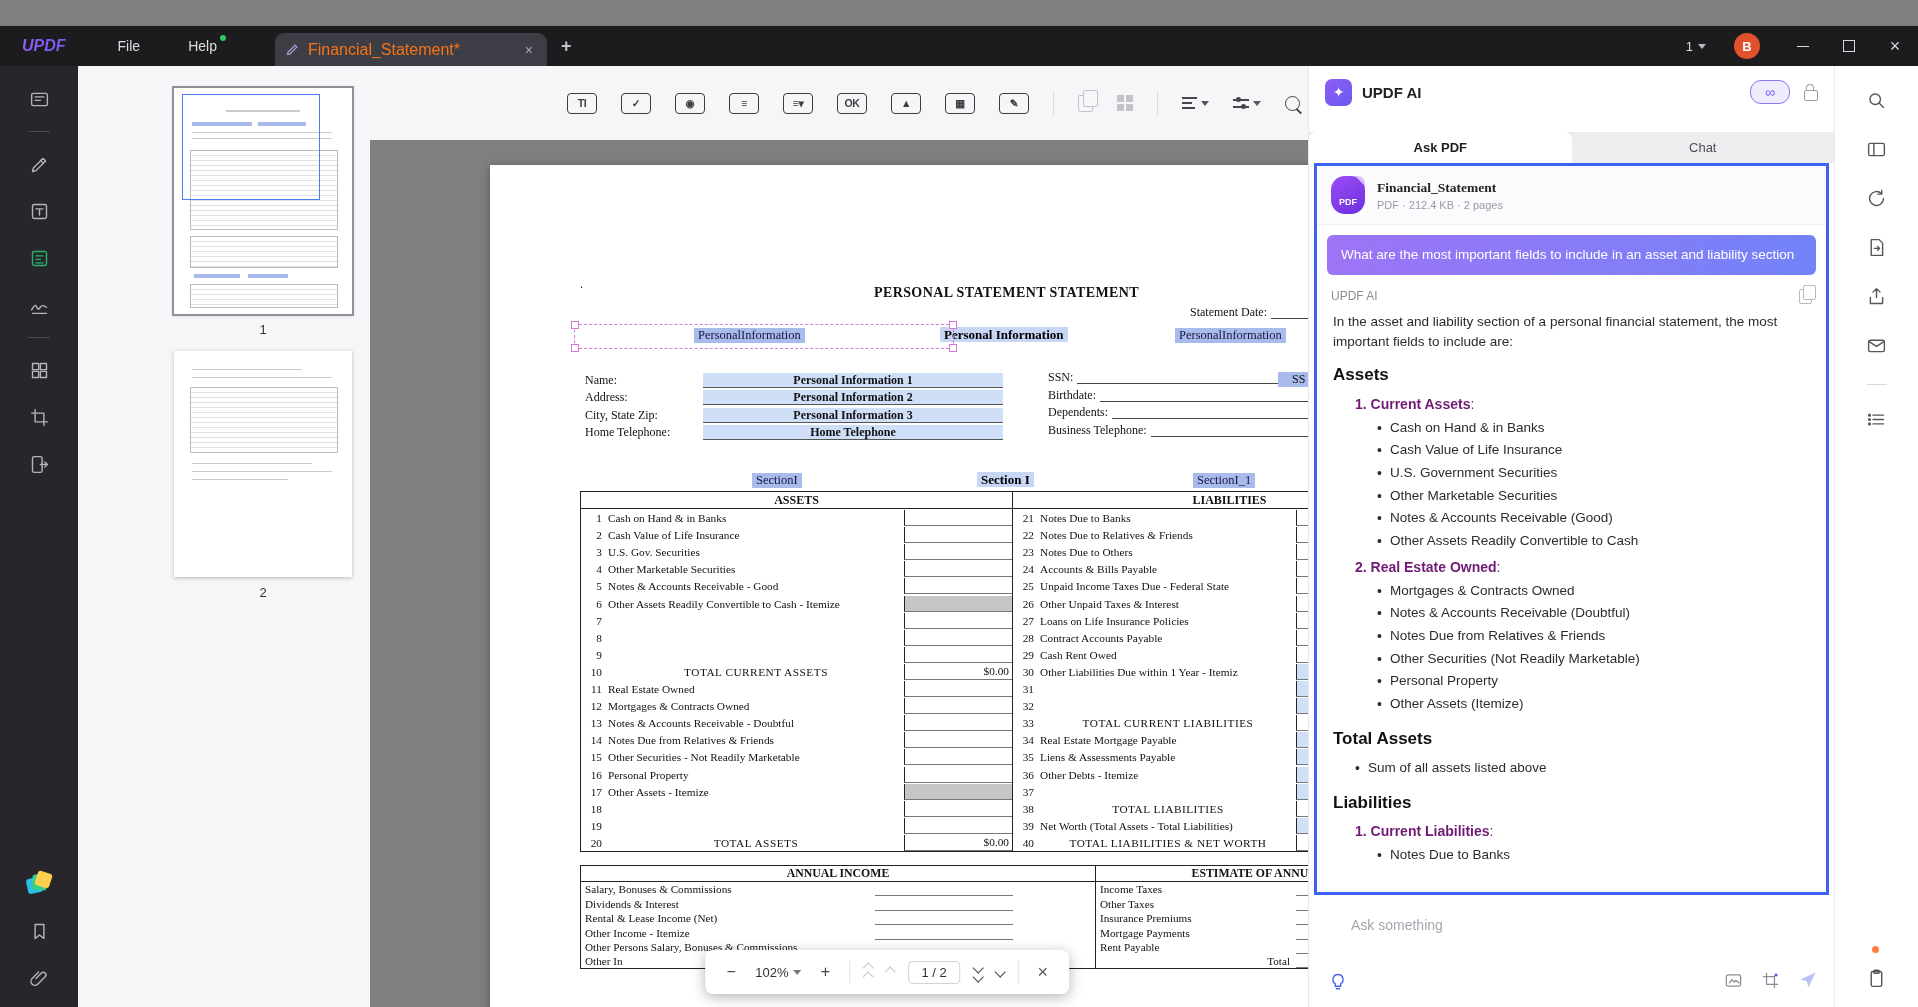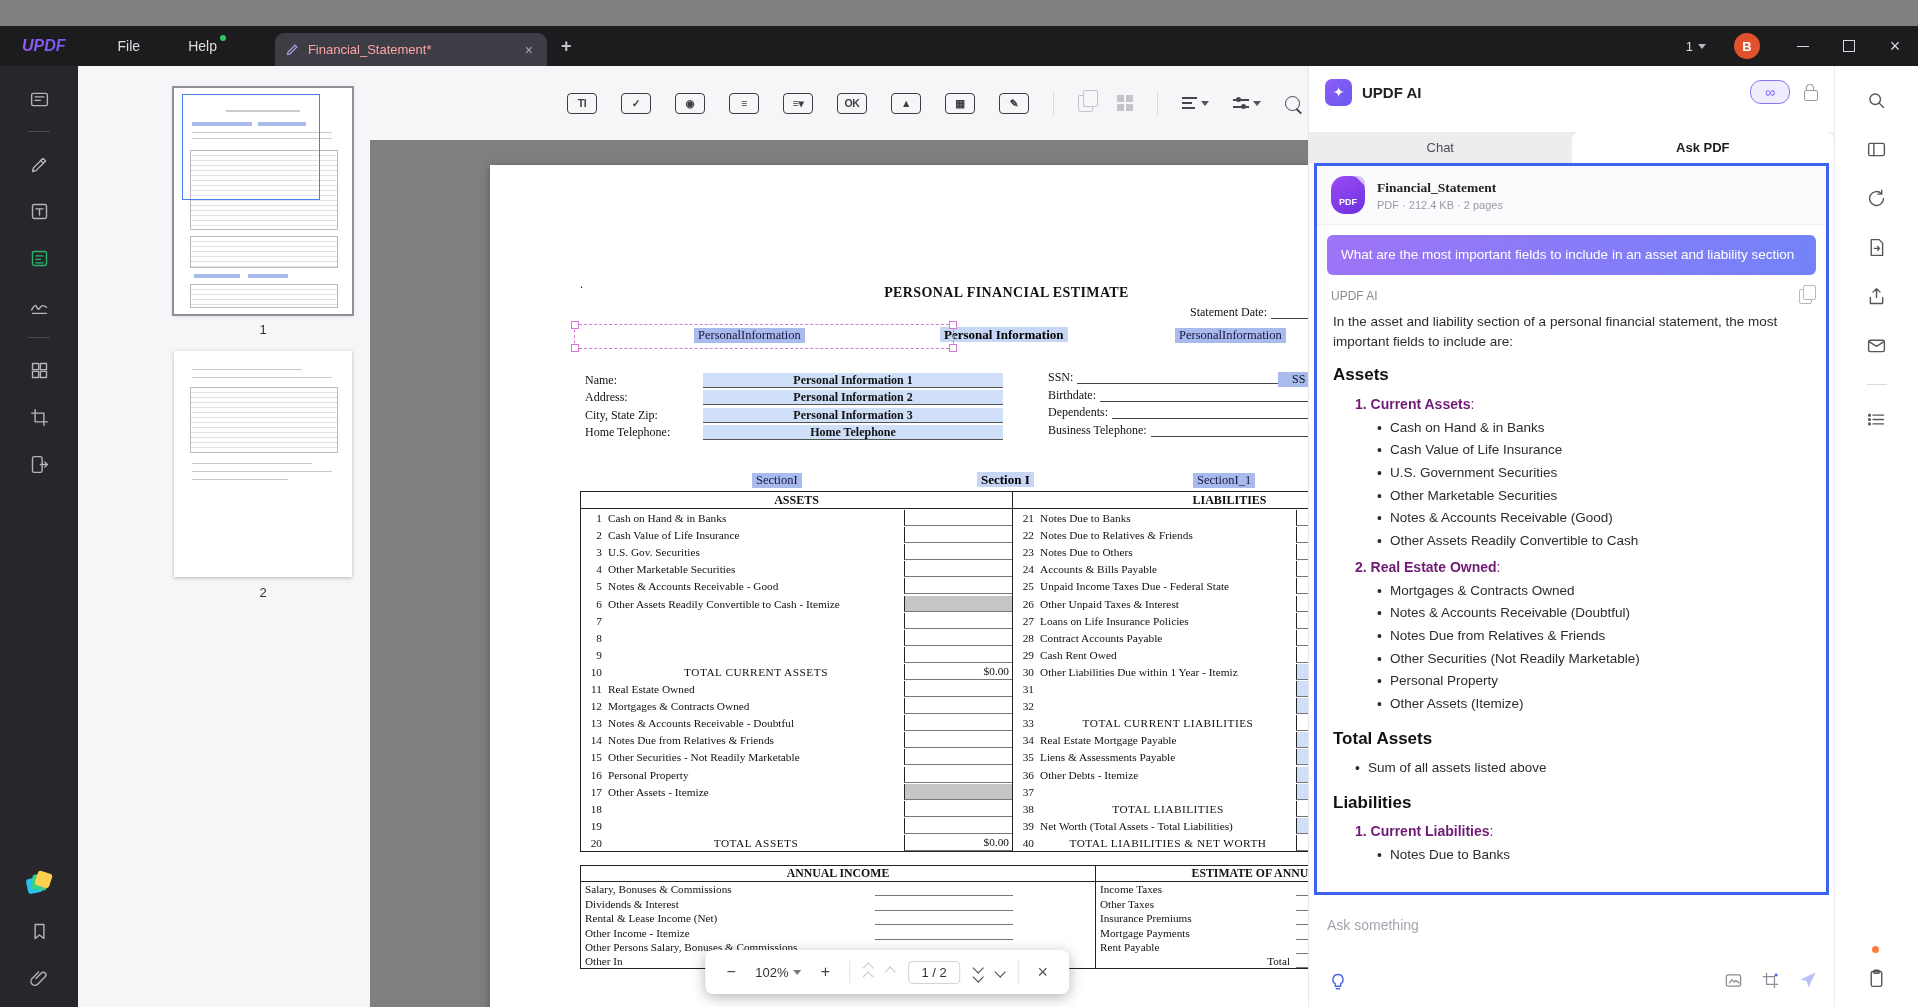--- a/index.html
+++ b/index.html
@@ -9,21 +9,21 @@
   
   .titlebar{height:40px;background:#1c1c1e;display:flex;align-items:center;color:#e6e6e8;flex:none;margin-top:26px;}
   .tb-logo{margin-left:22px;font-weight:bold;font-style:italic;font-size:16px;
     background:linear-gradient(135deg,#9a5cf6,#6d5cf0);-webkit-background-clip:text;background-clip:text;color:transparent;}
   .tb-menu{margin-left:52px;font-size:14px;color:#dedee2;position:relative;cursor:default;}
   .tb-menu+.tb-menu{margin-left:48px;}
   .tb-menu .dot{position:absolute;top:-3px;right:-9px;width:6px;height:6px;border-radius:50%;background:#35c46a;}
   .tb-tab{align-self:flex-end;height:33px;margin-left:58px;width:252px;background:#3d3d45;border-radius:9px 9px 0 0;
     display:flex;align-items:center;padding:0 10px;gap:8px;}
   .tb-tab .ticon{width:15px;height:15px;flex:none;}
-  .tb-tab .ttitle{flex:1;font-size:13px;color:#fca5a5;white-space:nowrap;overflow:hidden;}
+  .tb-tab .ttitle{flex:1;font-size:16px;color:#f97316;white-space:nowrap;overflow:hidden;}
   .tb-tab .tclose{color:#a8a8b0;font-size:14px;width:16px;text-align:center;}
   .tb-plus{margin-left:14px;color:#c4c4ca;font-size:18px;font-weight:bold;}
   .tb-right{margin-left:auto;display:flex;align-items:center;}
   .tb-wincount{display:flex;align-items:center;gap:5px;font-size:13px;color:#dcdce2;}
   .caret-down{width:0;height:0;border-left:4px solid transparent;border-right:4px solid transparent;border-top:5px solid #b9b9c0;display:inline-block;}
   .tb-avatar{width:26px;height:26px;border-radius:50%;background:#e2512d;color:#fff;font-size:13px;font-weight:bold;
     display:flex;align-items:center;justify-content:center;margin-left:28px;}
   .winbtn{width:46px;height:40px;display:flex;align-items:center;justify-content:center;color:#d8d8de;}
   .winbtn.first{margin-left:20px;}
   .wb-min{width:12px;height:0;border-top:1.6px solid #d8d8de;display:block;}
@@ -188,21 +188,21 @@
   .ai-body{padding:4px 16px 10px;overflow:hidden;color:#2c2c30;font-size:13.5px;line-height:1.5;}
   .ai-intro{margin-bottom:6px;}
   .ai-h2{font-size:17px;font-weight:bold;color:#111;margin:10px 0 6px;}
   .ai-group{margin-left:22px;}
   .ai-group-title{font-size:14px;margin:4px 0 2px;color:#701a75;}
   .ai-bullets{margin-left:22px;}
   .ai-bullets.lvl1{margin-left:22px;}
   .ai-bullet{display:flex;gap:8px;line-height:1.62;}
   .ai-bullet .dot{font-size:14px;}
   .ai-input{flex:none;height:104px;display:flex;flex-direction:column;padding:10px 16px 12px;box-sizing:border-box;}
-  .ai-input input{border:none;outline:none;font-size:14px;color:#333;font-family:"Liberation Sans",sans-serif;padding:4px 2px;background:transparent;}
+  .ai-input input{border:none;outline:none;font-size:14px;color:#333;font-family:"Liberation Sans",sans-serif;padding:4px 2px;background:transparent;margin-left:24px;}
   .ai-input input::placeholder{color:#a5a5ad;}
   .ai-input-icons{margin-top:auto;display:flex;align-items:center;}
   .bulb{width:26px;height:26px;border-radius:50%;display:flex;align-items:center;justify-content:center;}
   .ic-b{stroke:#4a63f0;fill:none;stroke-width:1.7;stroke-linecap:round;width:20px;height:20px;}
   .in-right{margin-left:auto;display:flex;align-items:center;gap:18px;}
   .ic-g{stroke:#8d8d95;fill:none;stroke-width:1.6;stroke-linecap:round;stroke-linejoin:round;width:19px;height:19px;}
   .send svg{width:20px;height:20px;fill:#b9c0f3;stroke:none;}
 
   
   .right-toolbar{width:83px;background:#fff;border-left:1px solid #ececf0;display:flex;flex-direction:column;align-items:center;
@@ -409,21 +409,21 @@
             <span class="caret-down" style="border-top-color:#55555c"></span>
           </div>
         <div class="dt-tool" style="margin-left:auto;margin-right:8px;">
             <span class="isearch"></span>
           </div>
       </div>
 
       <div class="canvas">
         <div class="page">
           <span class="pg-dot">.</span>
-          <div class="pg-title">PERSONAL FINANCIAL ESTIMATE</div>
+          <div class="pg-title">PERSONAL STATEMENT STATEMENT</div>
           <div class="stmt">
               <span>Statement Date:</span>
               <span class="uline"></span>
             </div>
 
           <span class="tagchip" style="left:204px;top:163px;">PersonalInformation</span>
           <span class="tagchip lite" style="left:450px;top:162px;">Personal Information</span>
           <span class="tagchip" style="left:685px;top:163px;">PersonalInformation</span>
           <div class="sel-box">
               <i class="tl"></i>
@@ -850,22 +850,22 @@
     <aside class="ai-panel">
       <div class="ai-header">
         <span class="ai-logo"></span>
         <span class="ai-title">UPDF AI</span>
         <span class="ai-htools">
           <span class="ai-toggle"></span>
           <span class="lock"></span>
         </span>
       </div>
       <div class="ai-tabs">
+        <span class="ai-tab active">Ask PDF</span>
         <span class="ai-tab">Chat</span>
-        <span class="ai-tab active">Ask PDF</span>
       </div>
       <div class="ai-card">
         <div class="file-row">
           <span class="pdf-ic">PDF</span>
           <span>
             <div class="file-name">Financial_Statement</div>
             <div class="file-meta">PDF · 212.4 KB · 2 pages</div>
           </span>
         </div>
         <div class="user-bubble">What are the most important fields to include in an asset and liability section</div>

